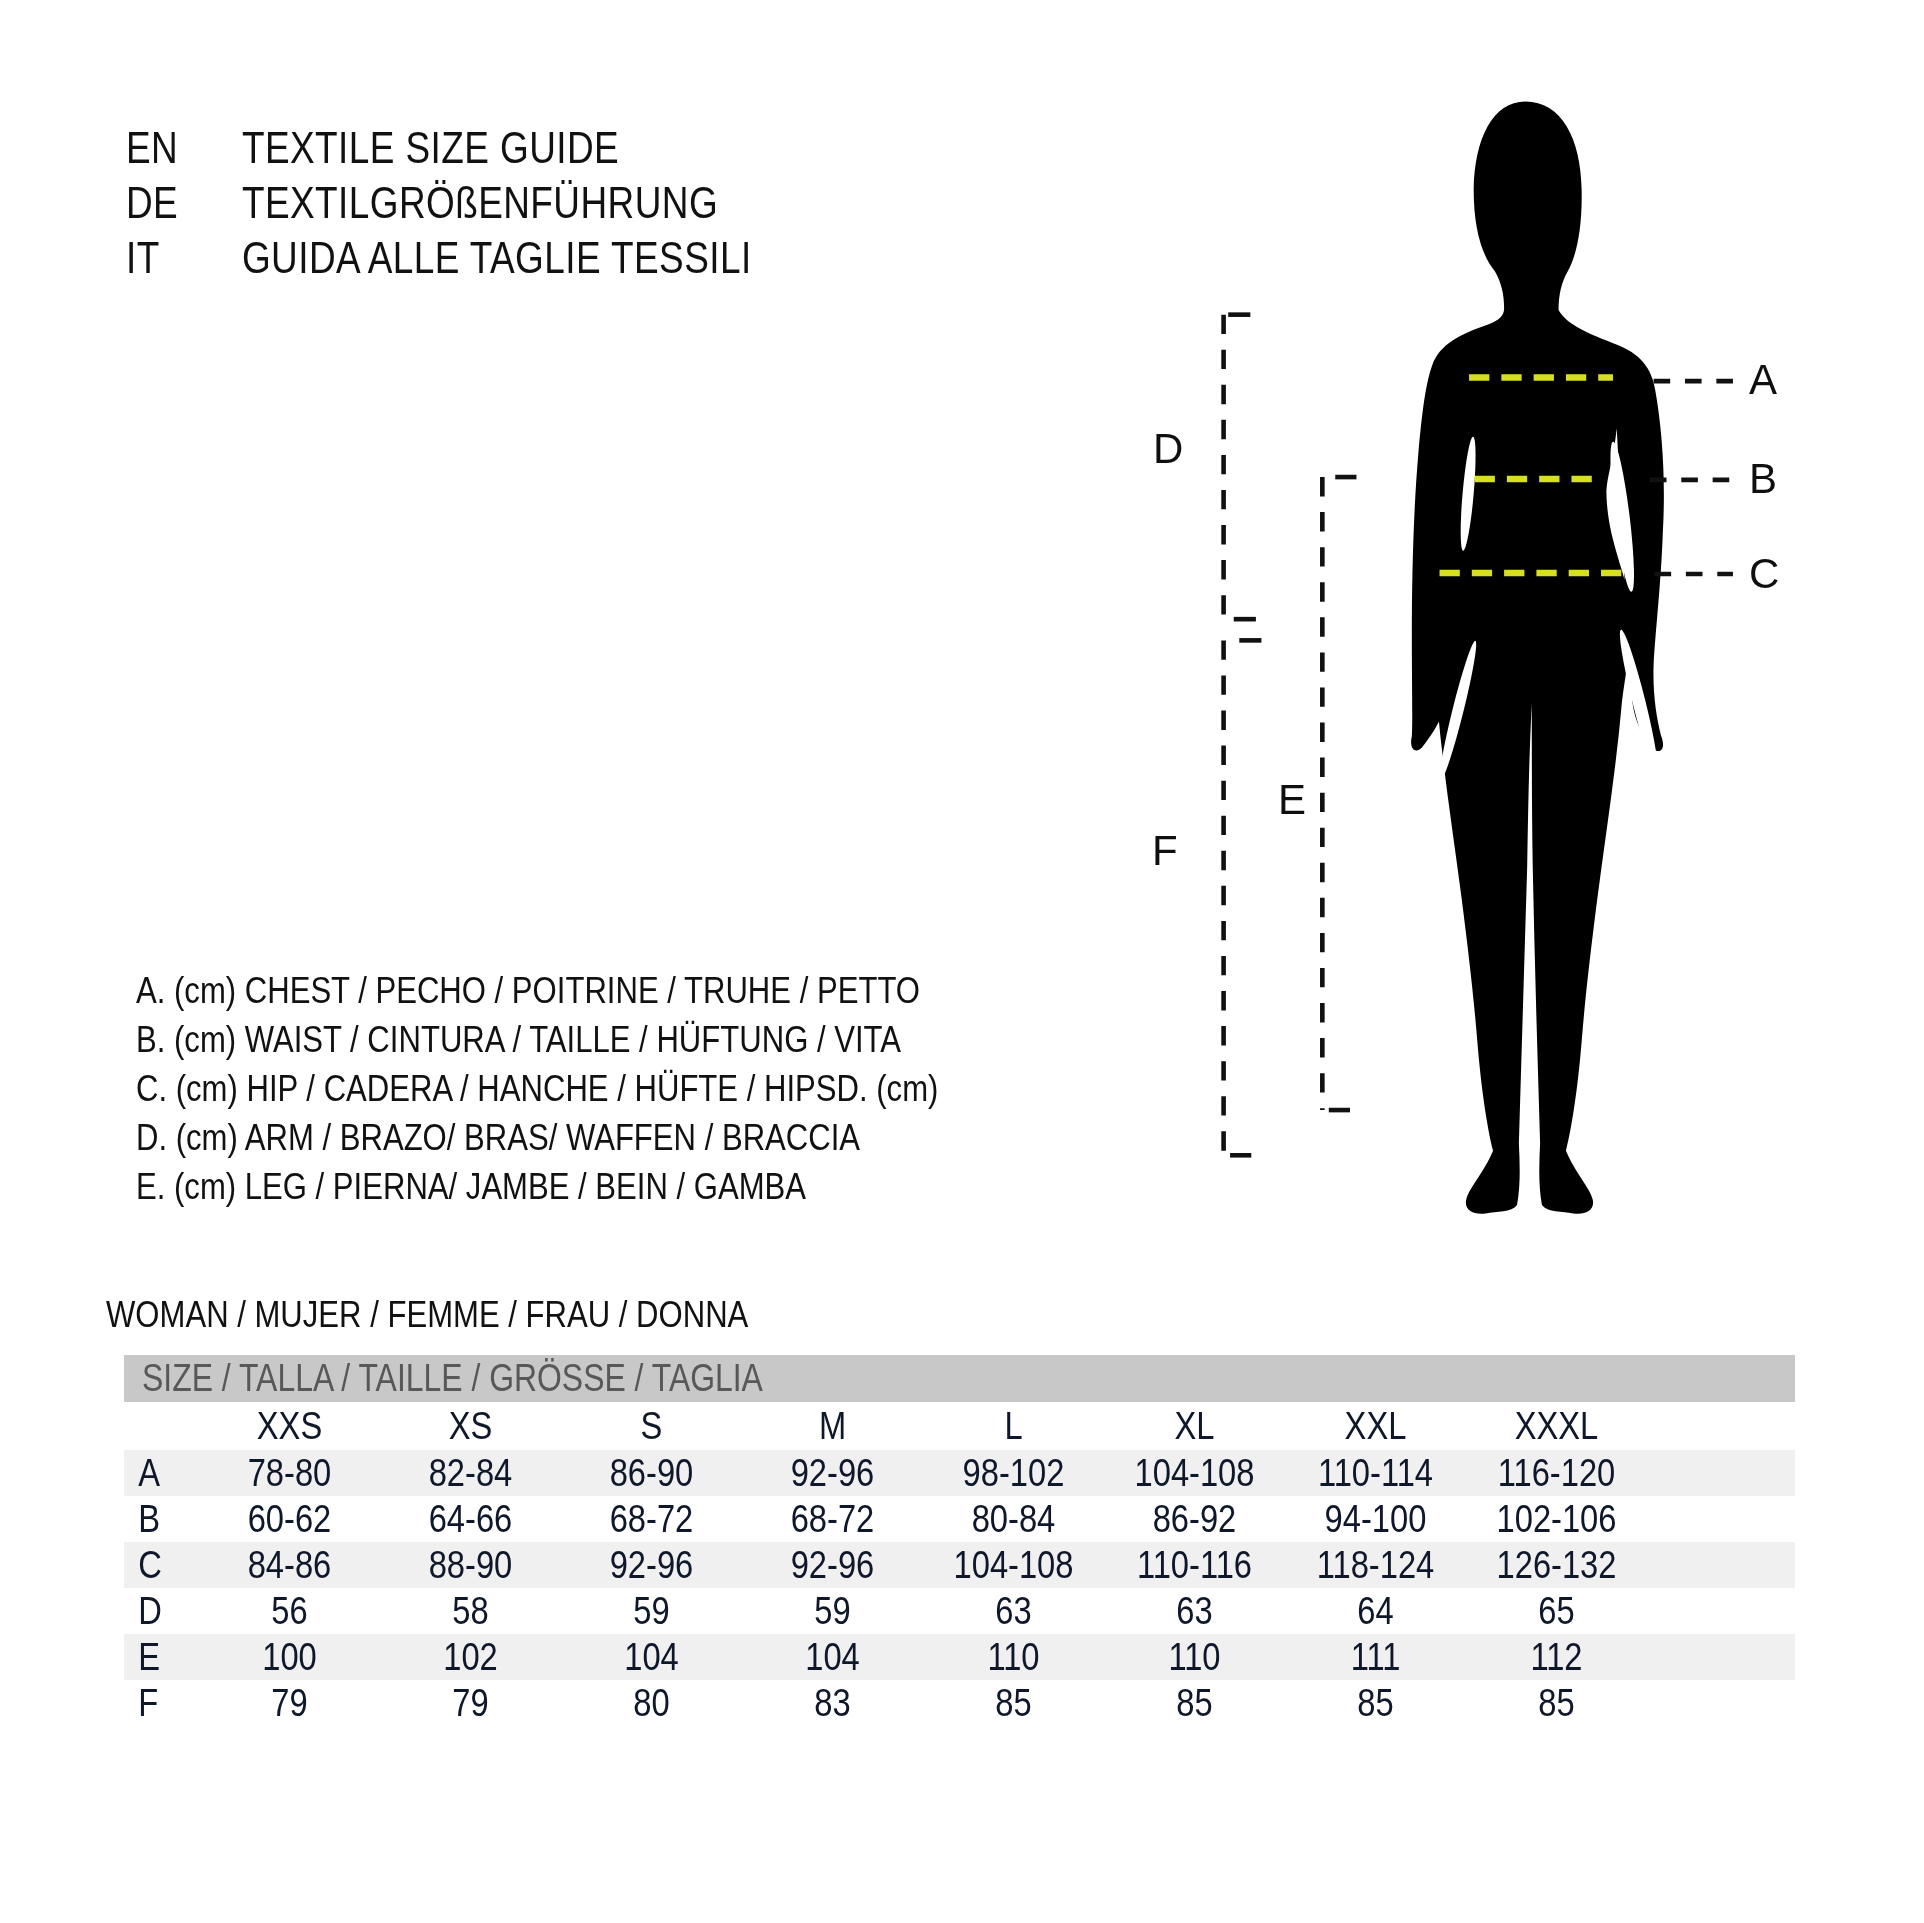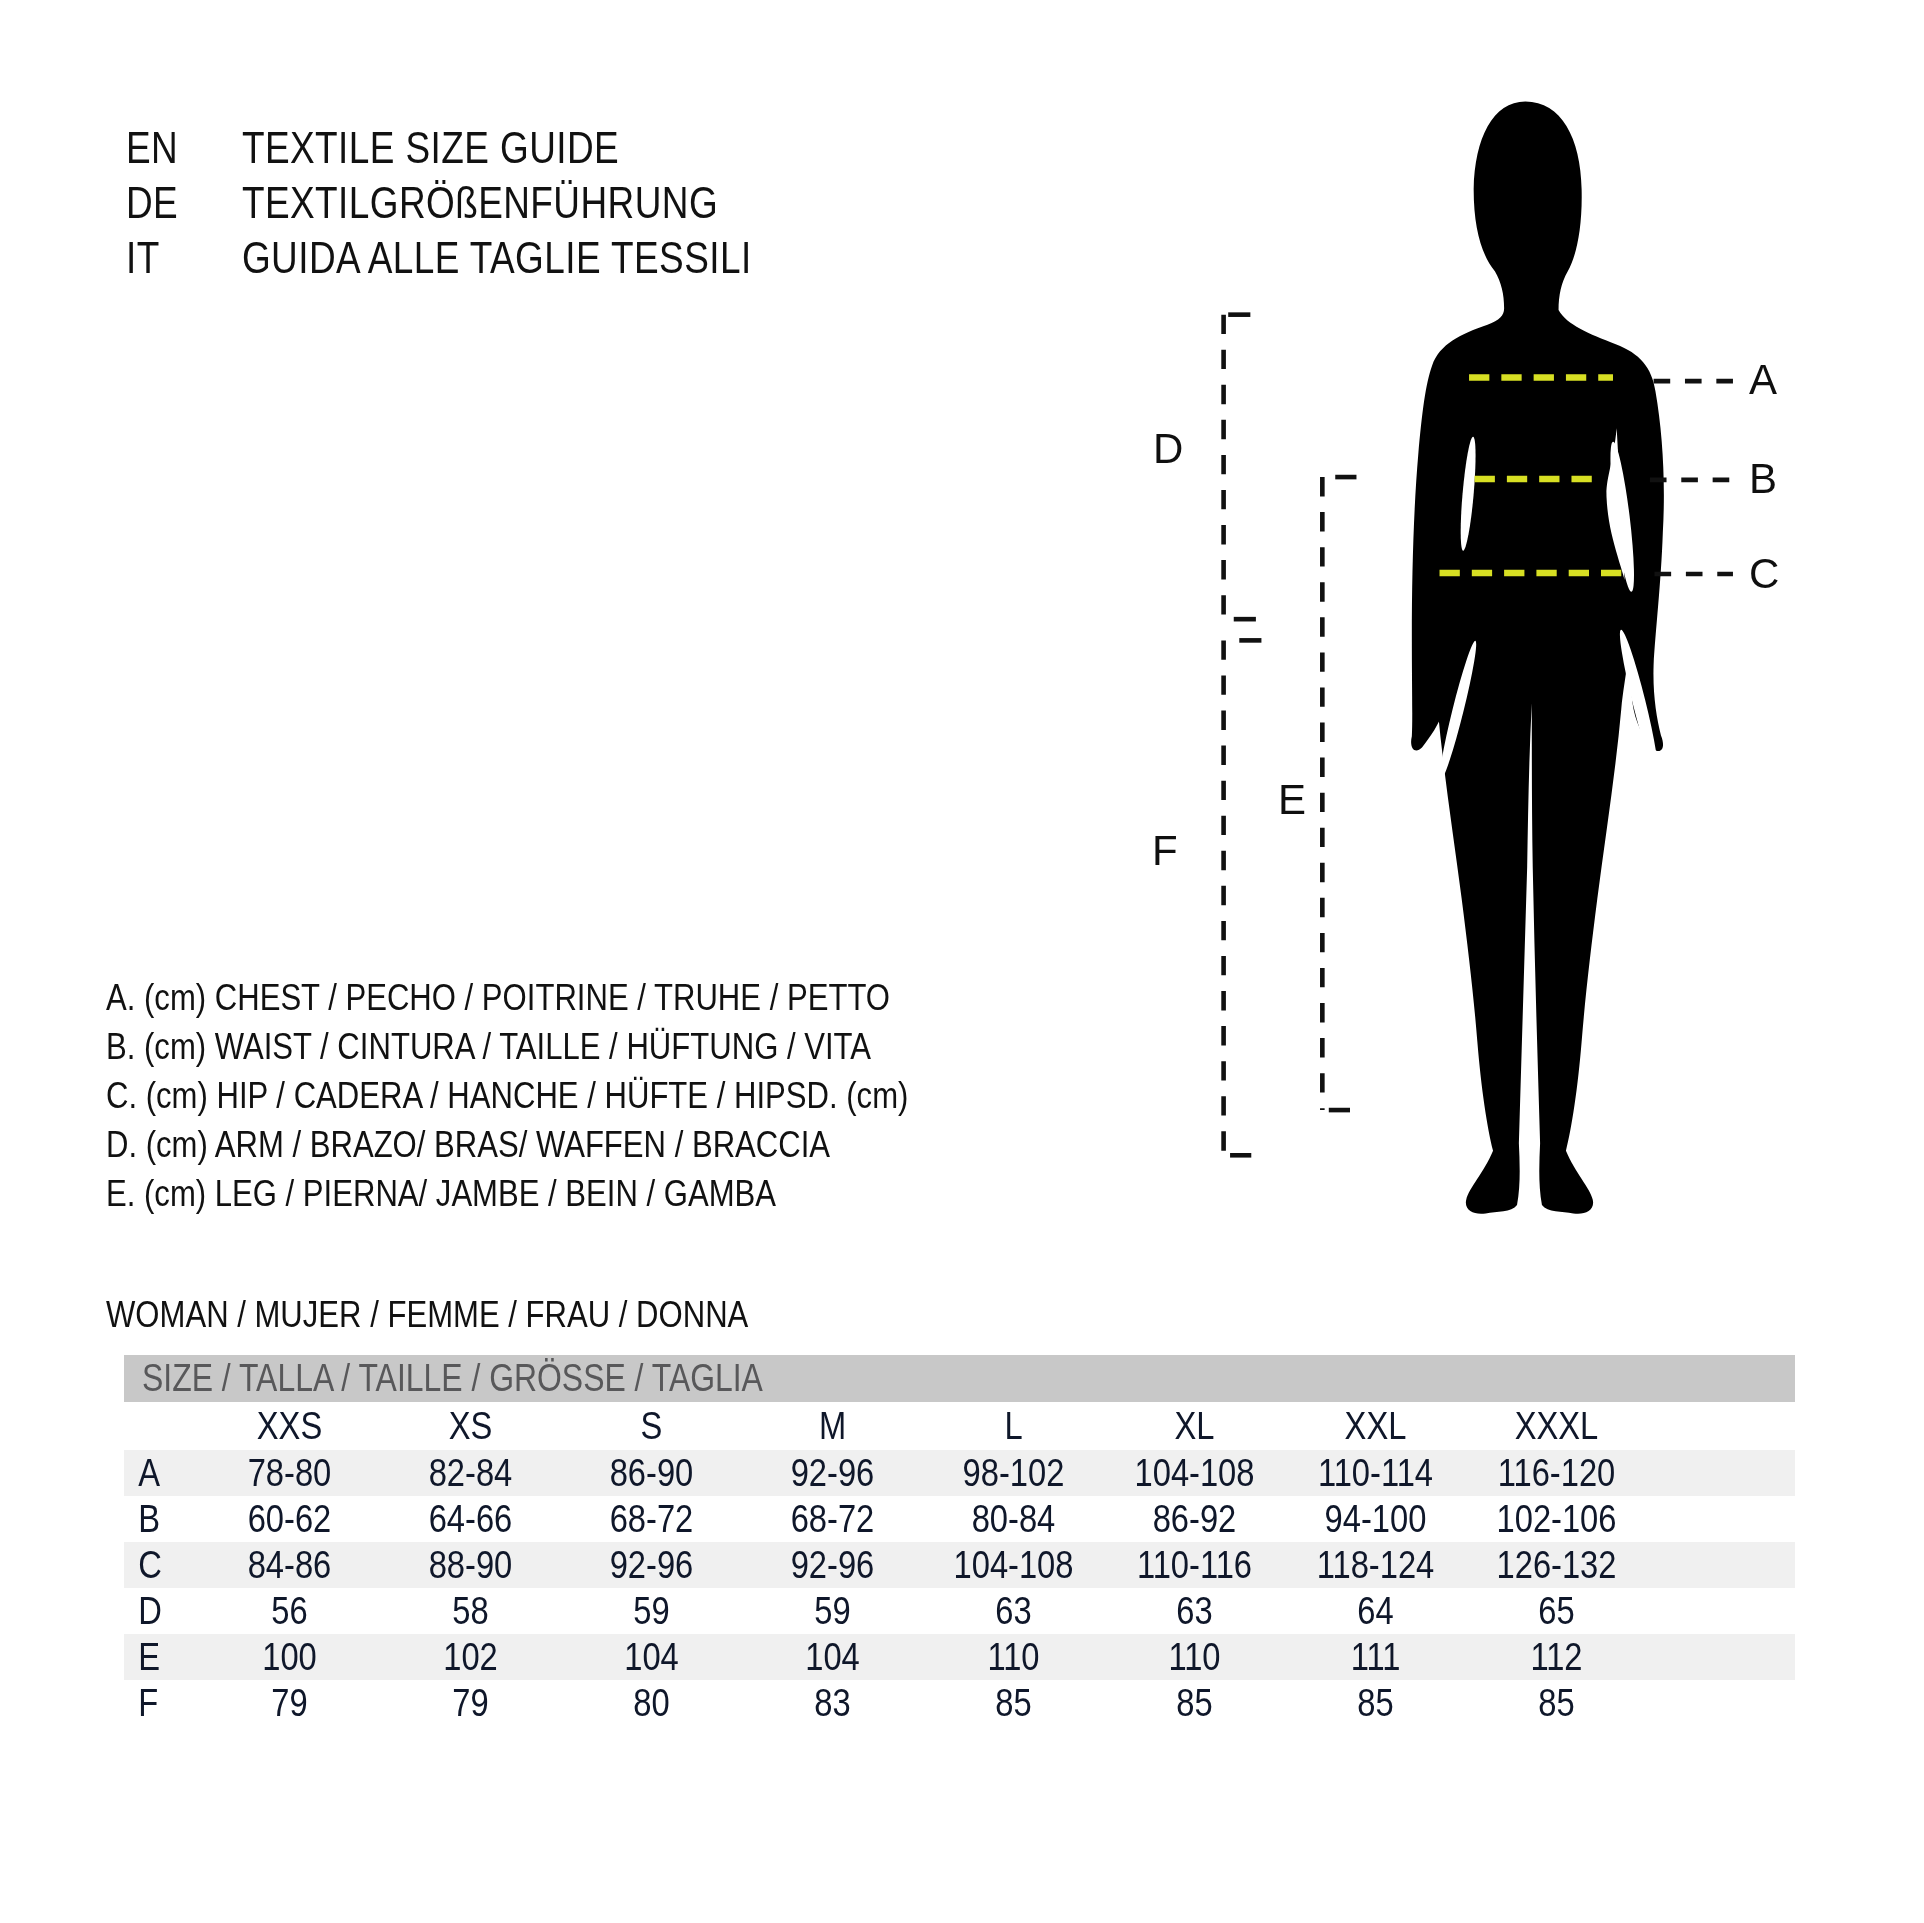--- a/index.html
+++ b/index.html
@@ -11,21 +11,21 @@
 
   
   .lang-block { position:absolute; left:126px; top:120px; }
   .lang-row { display:flex; height:55px; align-items:center; font-size:44px; font-weight:400; letter-spacing:0.5px; }
   .lang-code { width:138px; flex:0 0 138px; }
   .lang-title { }
   .lang-row-inner { display:flex; transform:scaleX(0.84); transform-origin:0 50%; white-space:nowrap; }
 
   
   .legend-block { position:absolute; left:106px; top:970px; }
-  .legend-row { height:49px; display:flex; align-items:flex-end; font-size:37px; font-weight:500; }
+  .legend-row { height:49px; display:flex; align-items:flex-start; font-size:37px; font-weight:500;margin-left:30px; }
 
   
   .gender-line { position:absolute; left:106px; top:1291px; height:48px; display:flex; align-items:center; font-size:37px; font-weight:500; }
 
   
   .fig-label { position:absolute; font-size:42px; font-weight:500; color:#0f0f0f; width:55px; }
 
   
   .size-table { position:absolute; left:124px; top:1355px; width:1671px; font-weight:500; }
   .tbl-header { height:47px; background:#c8c8c8; color:#58585a; font-size:38px; line-height:47px; padding-left:18px; box-sizing:border-box; }

